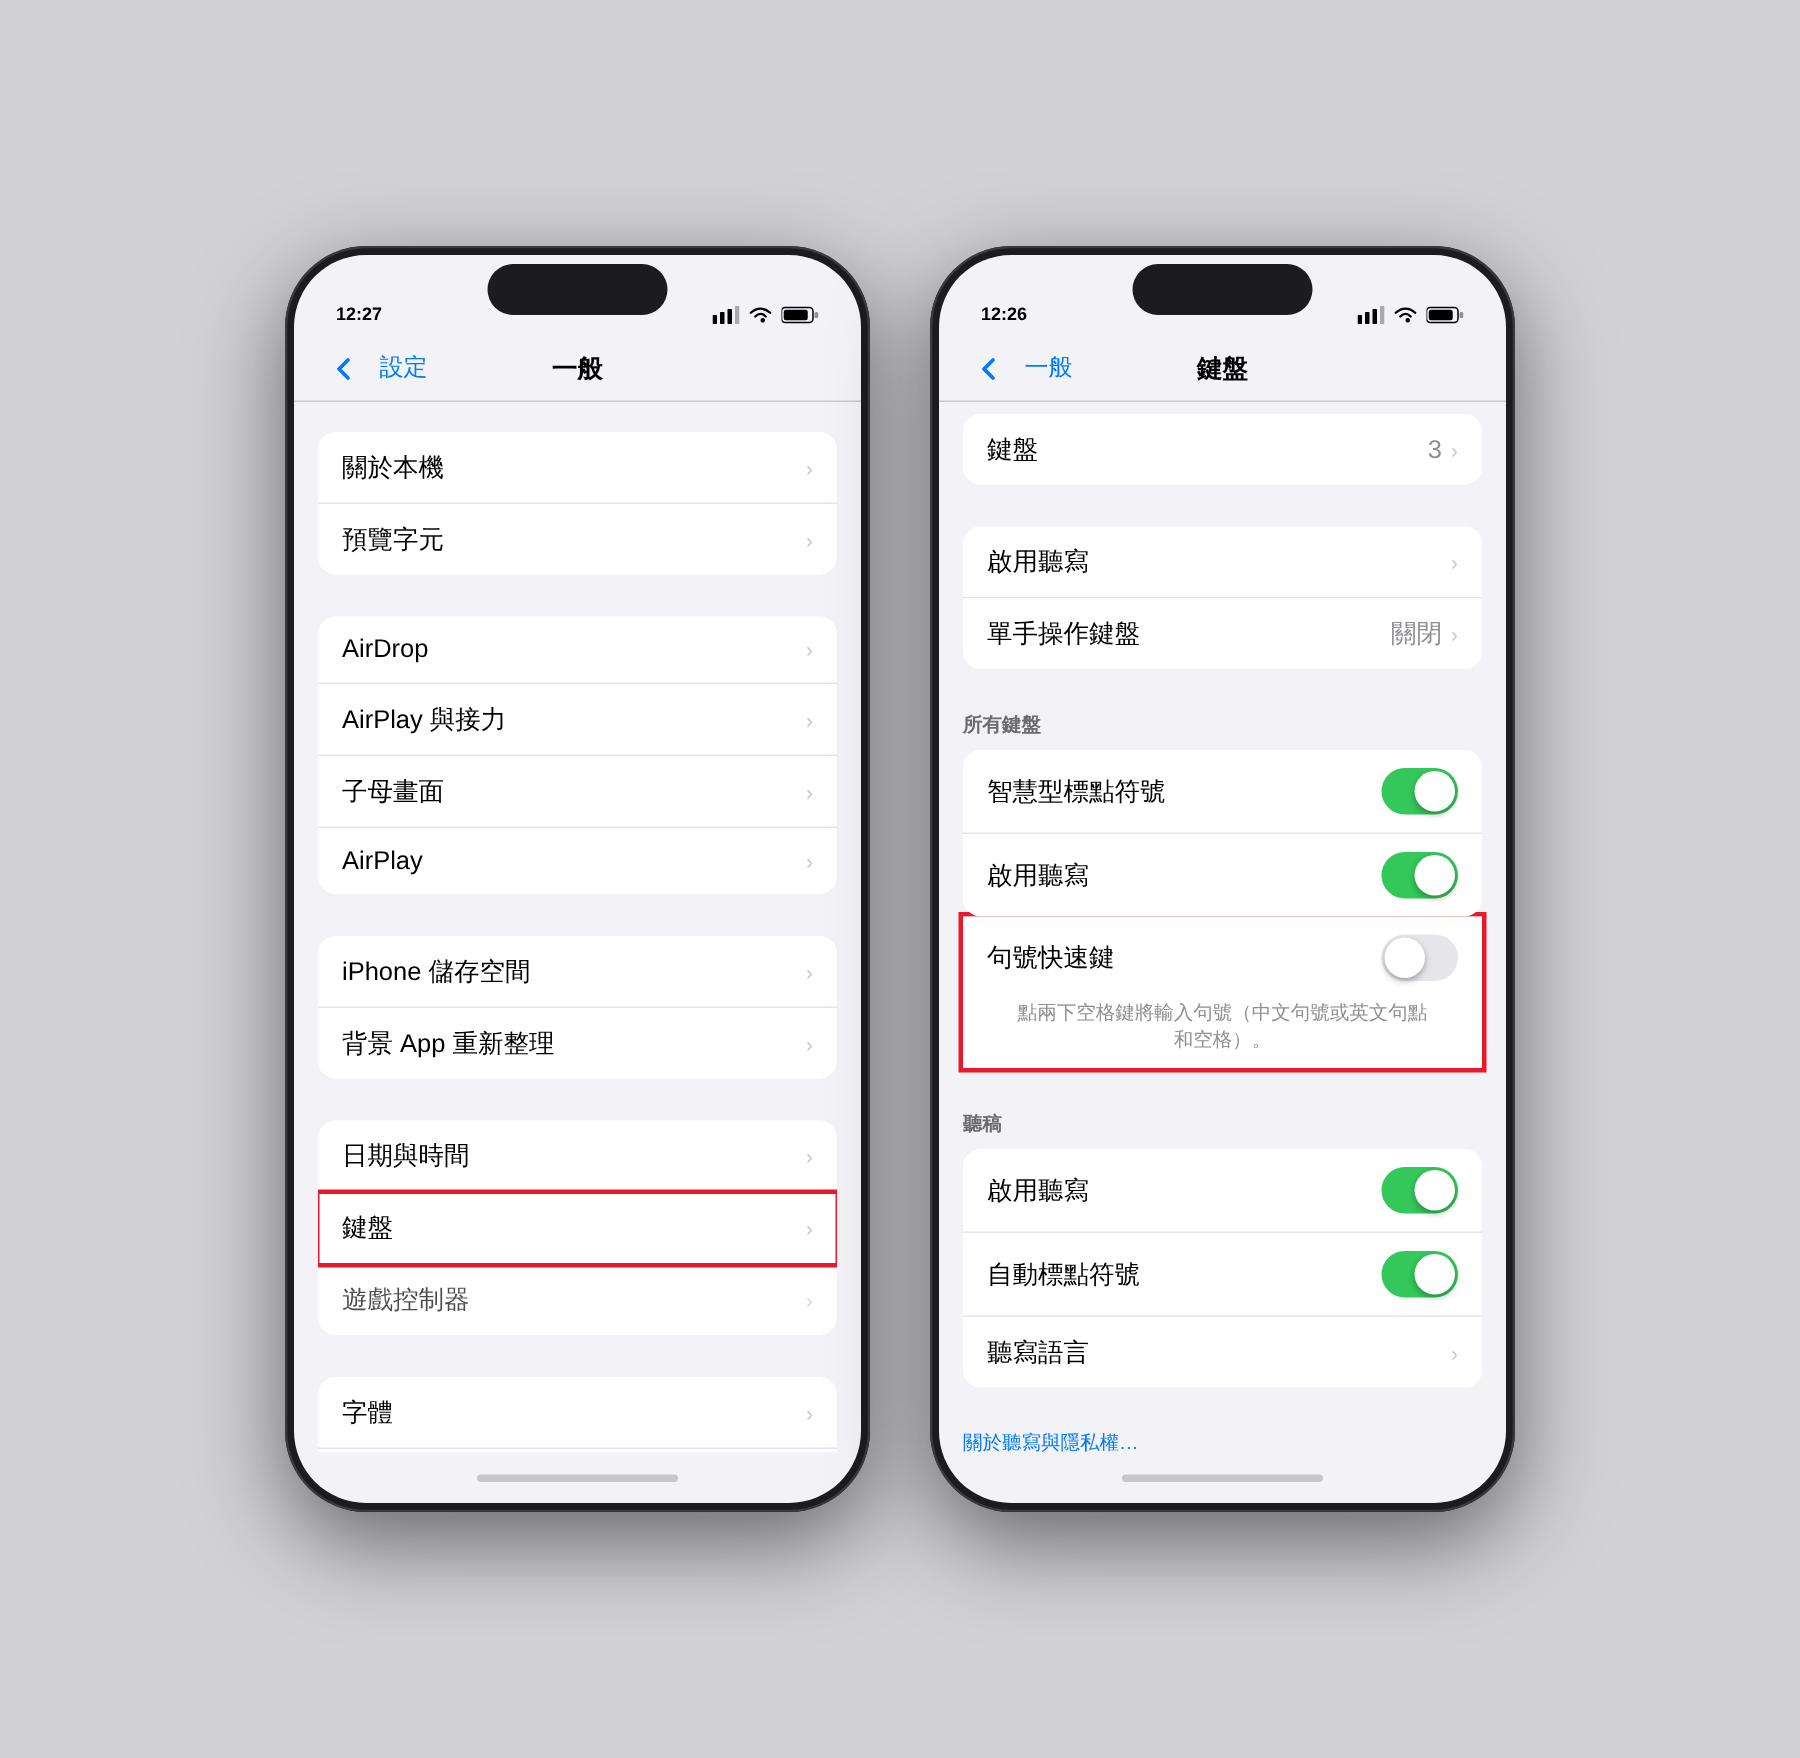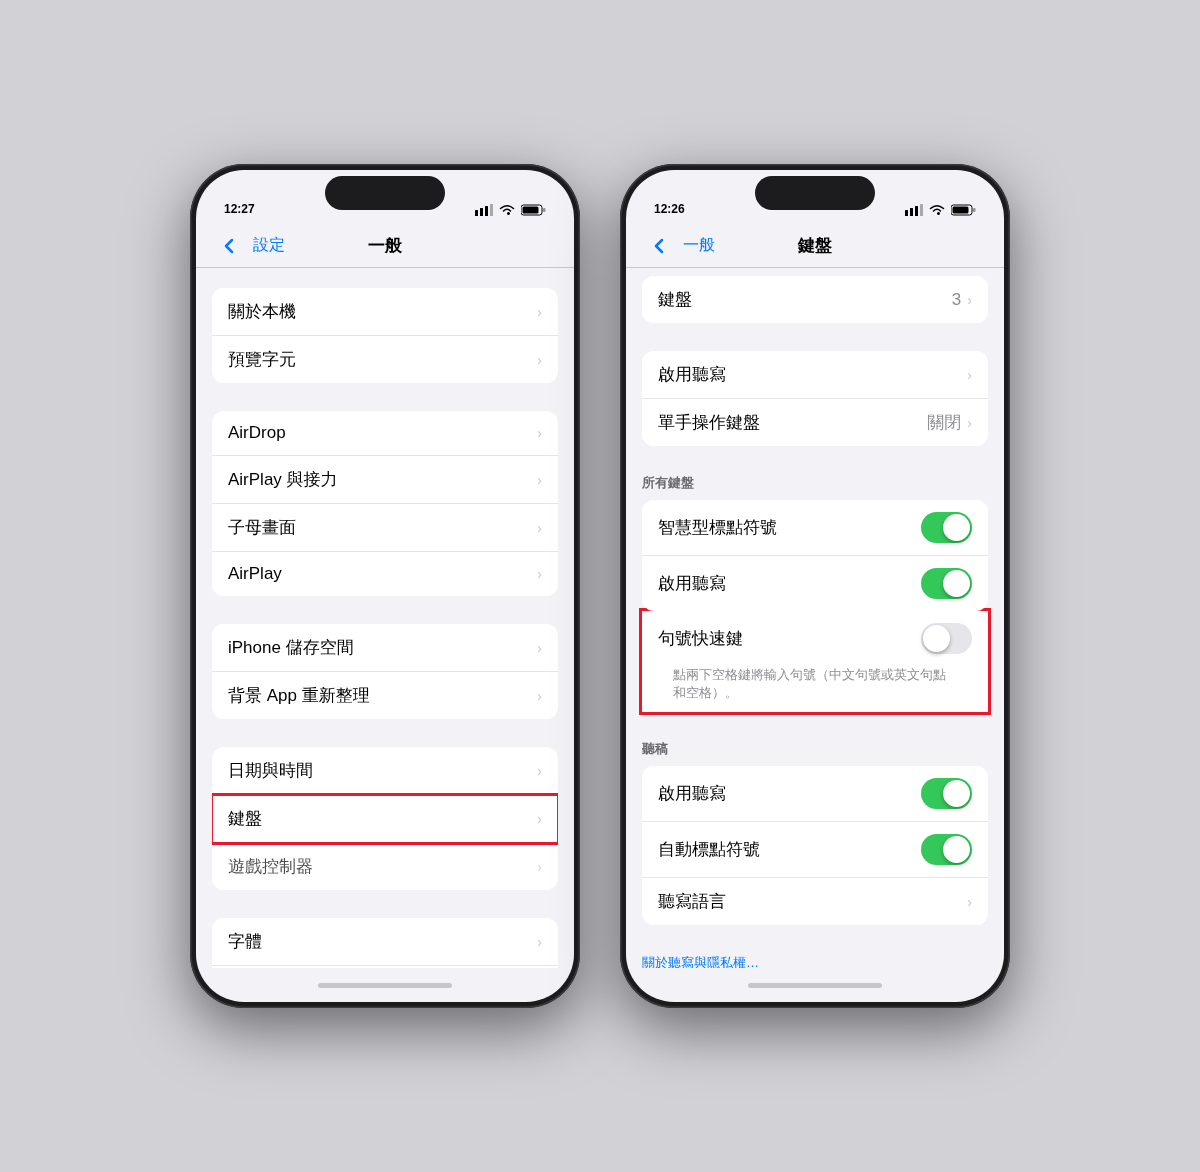--- a/index.html
+++ b/index.html
@@ -442,21 +442,21 @@
             </div>
           </div>
           <div class="settings-item">
             <span class="settings-item-label">啟用聽寫</span>
             <div class="toggle on">
               <div class="toggle-thumb"></div>
             </div>
           </div>
         </div>
 
-        <div style="outline: 3px solid #e8192c; margin: 0 16px; background:#a16207; border-radius:0;">
+        <div style="outline: 3px solid #e8192c; margin: 0 16px; background:#a16207; border-radius:0;text-align:center;">
           <div class="settings-item" style="border-bottom: none;">
             <span class="settings-item-label">句號快速鍵</span>
             <div class="toggle off">
               <div class="toggle-thumb"></div>
             </div>
           </div>
           <div style="padding: 0 31px 10px; font-size:13px; color:#8e8e93; background:#fff;">
             點兩下空格鍵將輸入句號（中文句號或英文句點和空格）。
           </div>
         </div>

